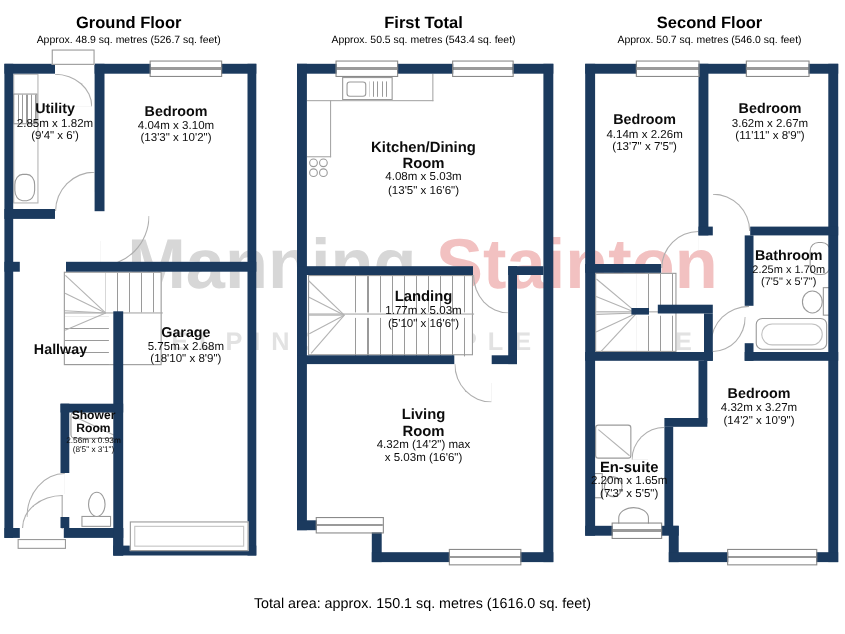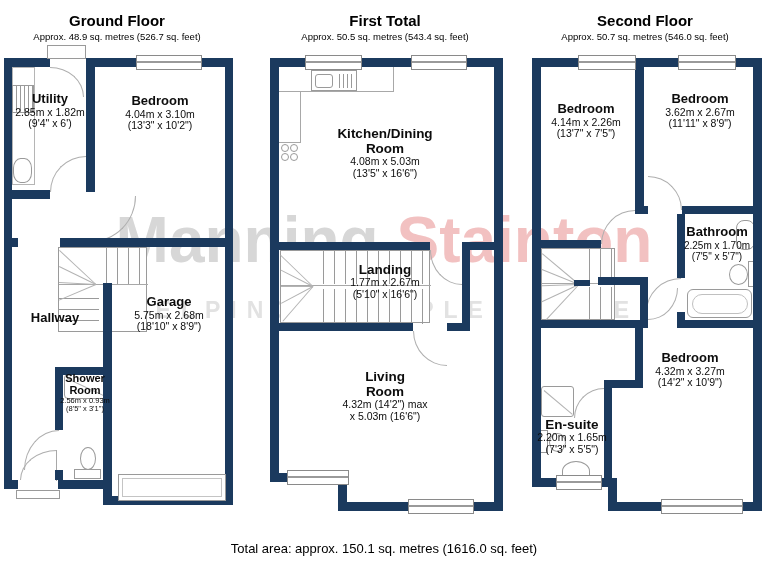--- a/index.html
+++ b/index.html
@@ -183,21 +183,21 @@
     <div class="fix" style="left:281px;top:153px;width:8px;height:8px;border-radius:50%;"></div>
     <div class="fix" style="left:290px;top:153px;width:8px;height:8px;border-radius:50%;"></div>
 
     <div class="label" style="left:325px;top:126px;width:120px;">
       <span class="nm n112" style="font-size:13.5px;">Kitchen/Dining Room</span>
       <span class="dm">4.08m x 5.03m</span>
       <span class="dm">(13'5" x 16'6")</span>
     </div>
     <div class="label" style="left:328px;top:262px;width:114px;z-index:6;">
       <span class="nm" style="font-size:13.5px;">Landing</span>
-      <span class="dm">1.77m x 2.67m</span>
+      <span class="dm">1.77m x 5.03m</span>
       <span class="dm">(5'10" x 16'6")</span>
     </div>
     <div class="label" style="left:320px;top:369px;width:130px;">
       <span class="nm n72" style="font-size:13.5px;">Living Room</span>
       <span class="dm">4.32m (14'2") max</span>
       <span class="dm">x 5.03m (16'6")</span>
     </div>
   </div>
 
   <div>

